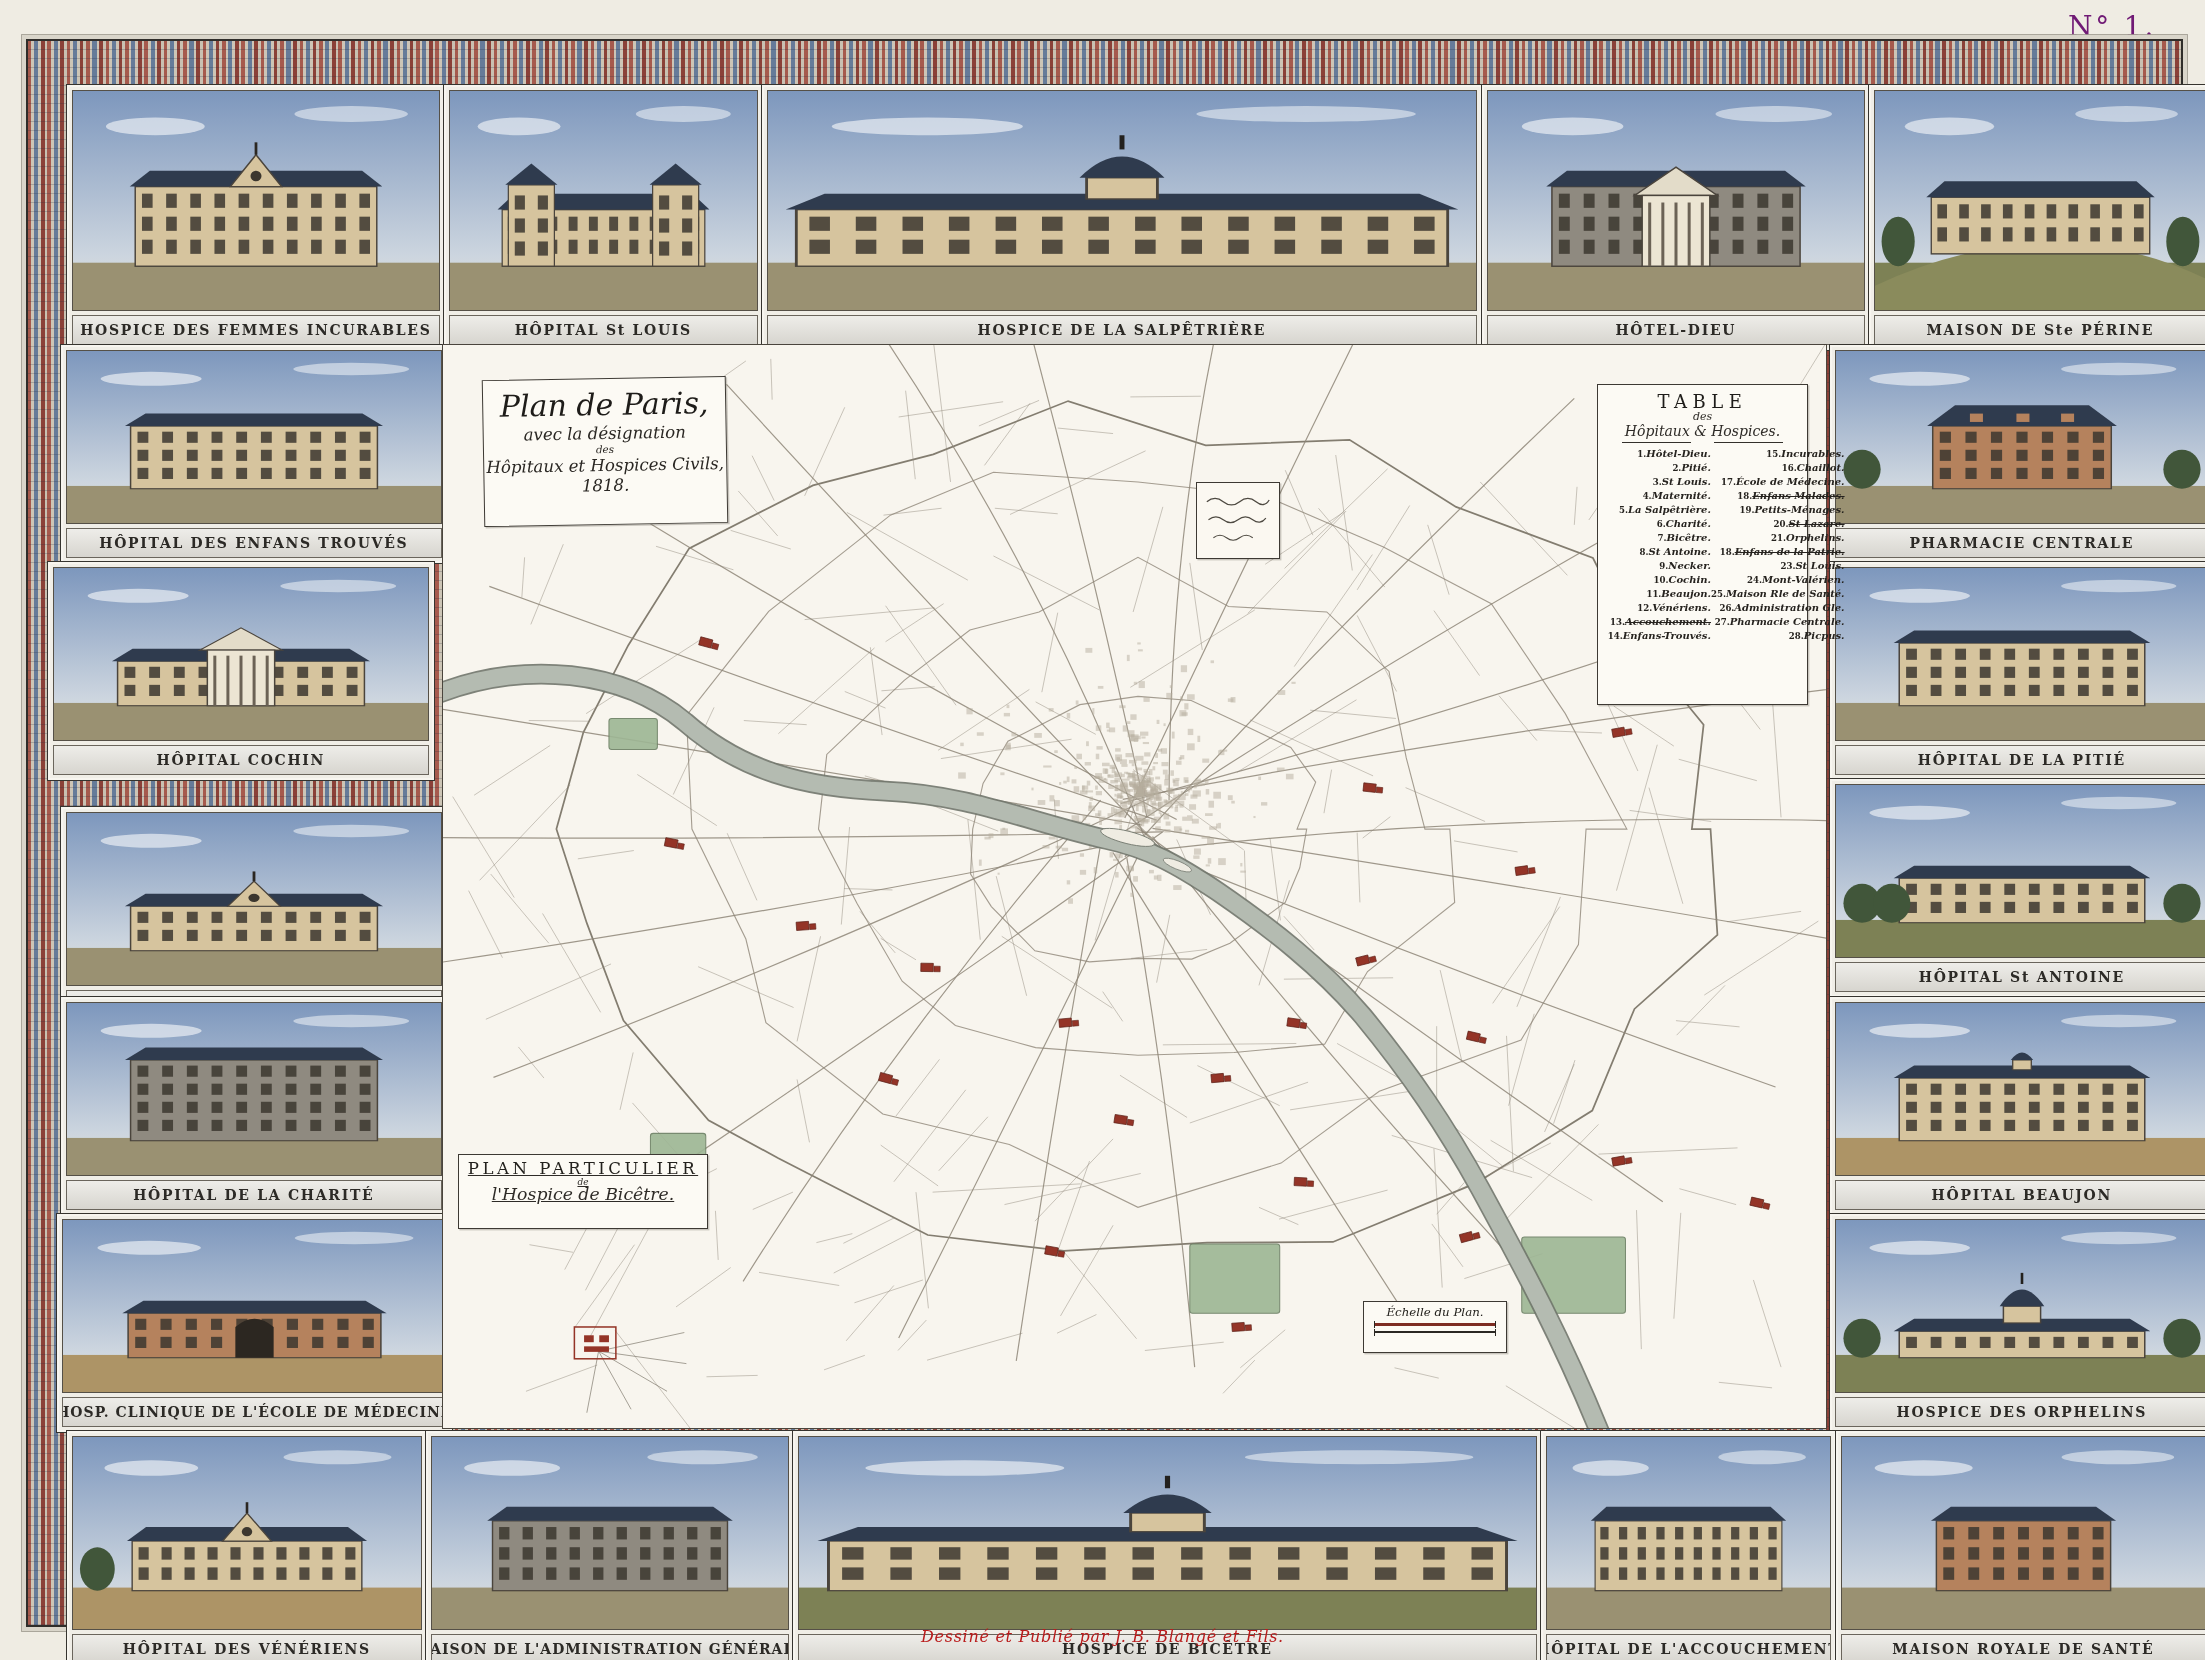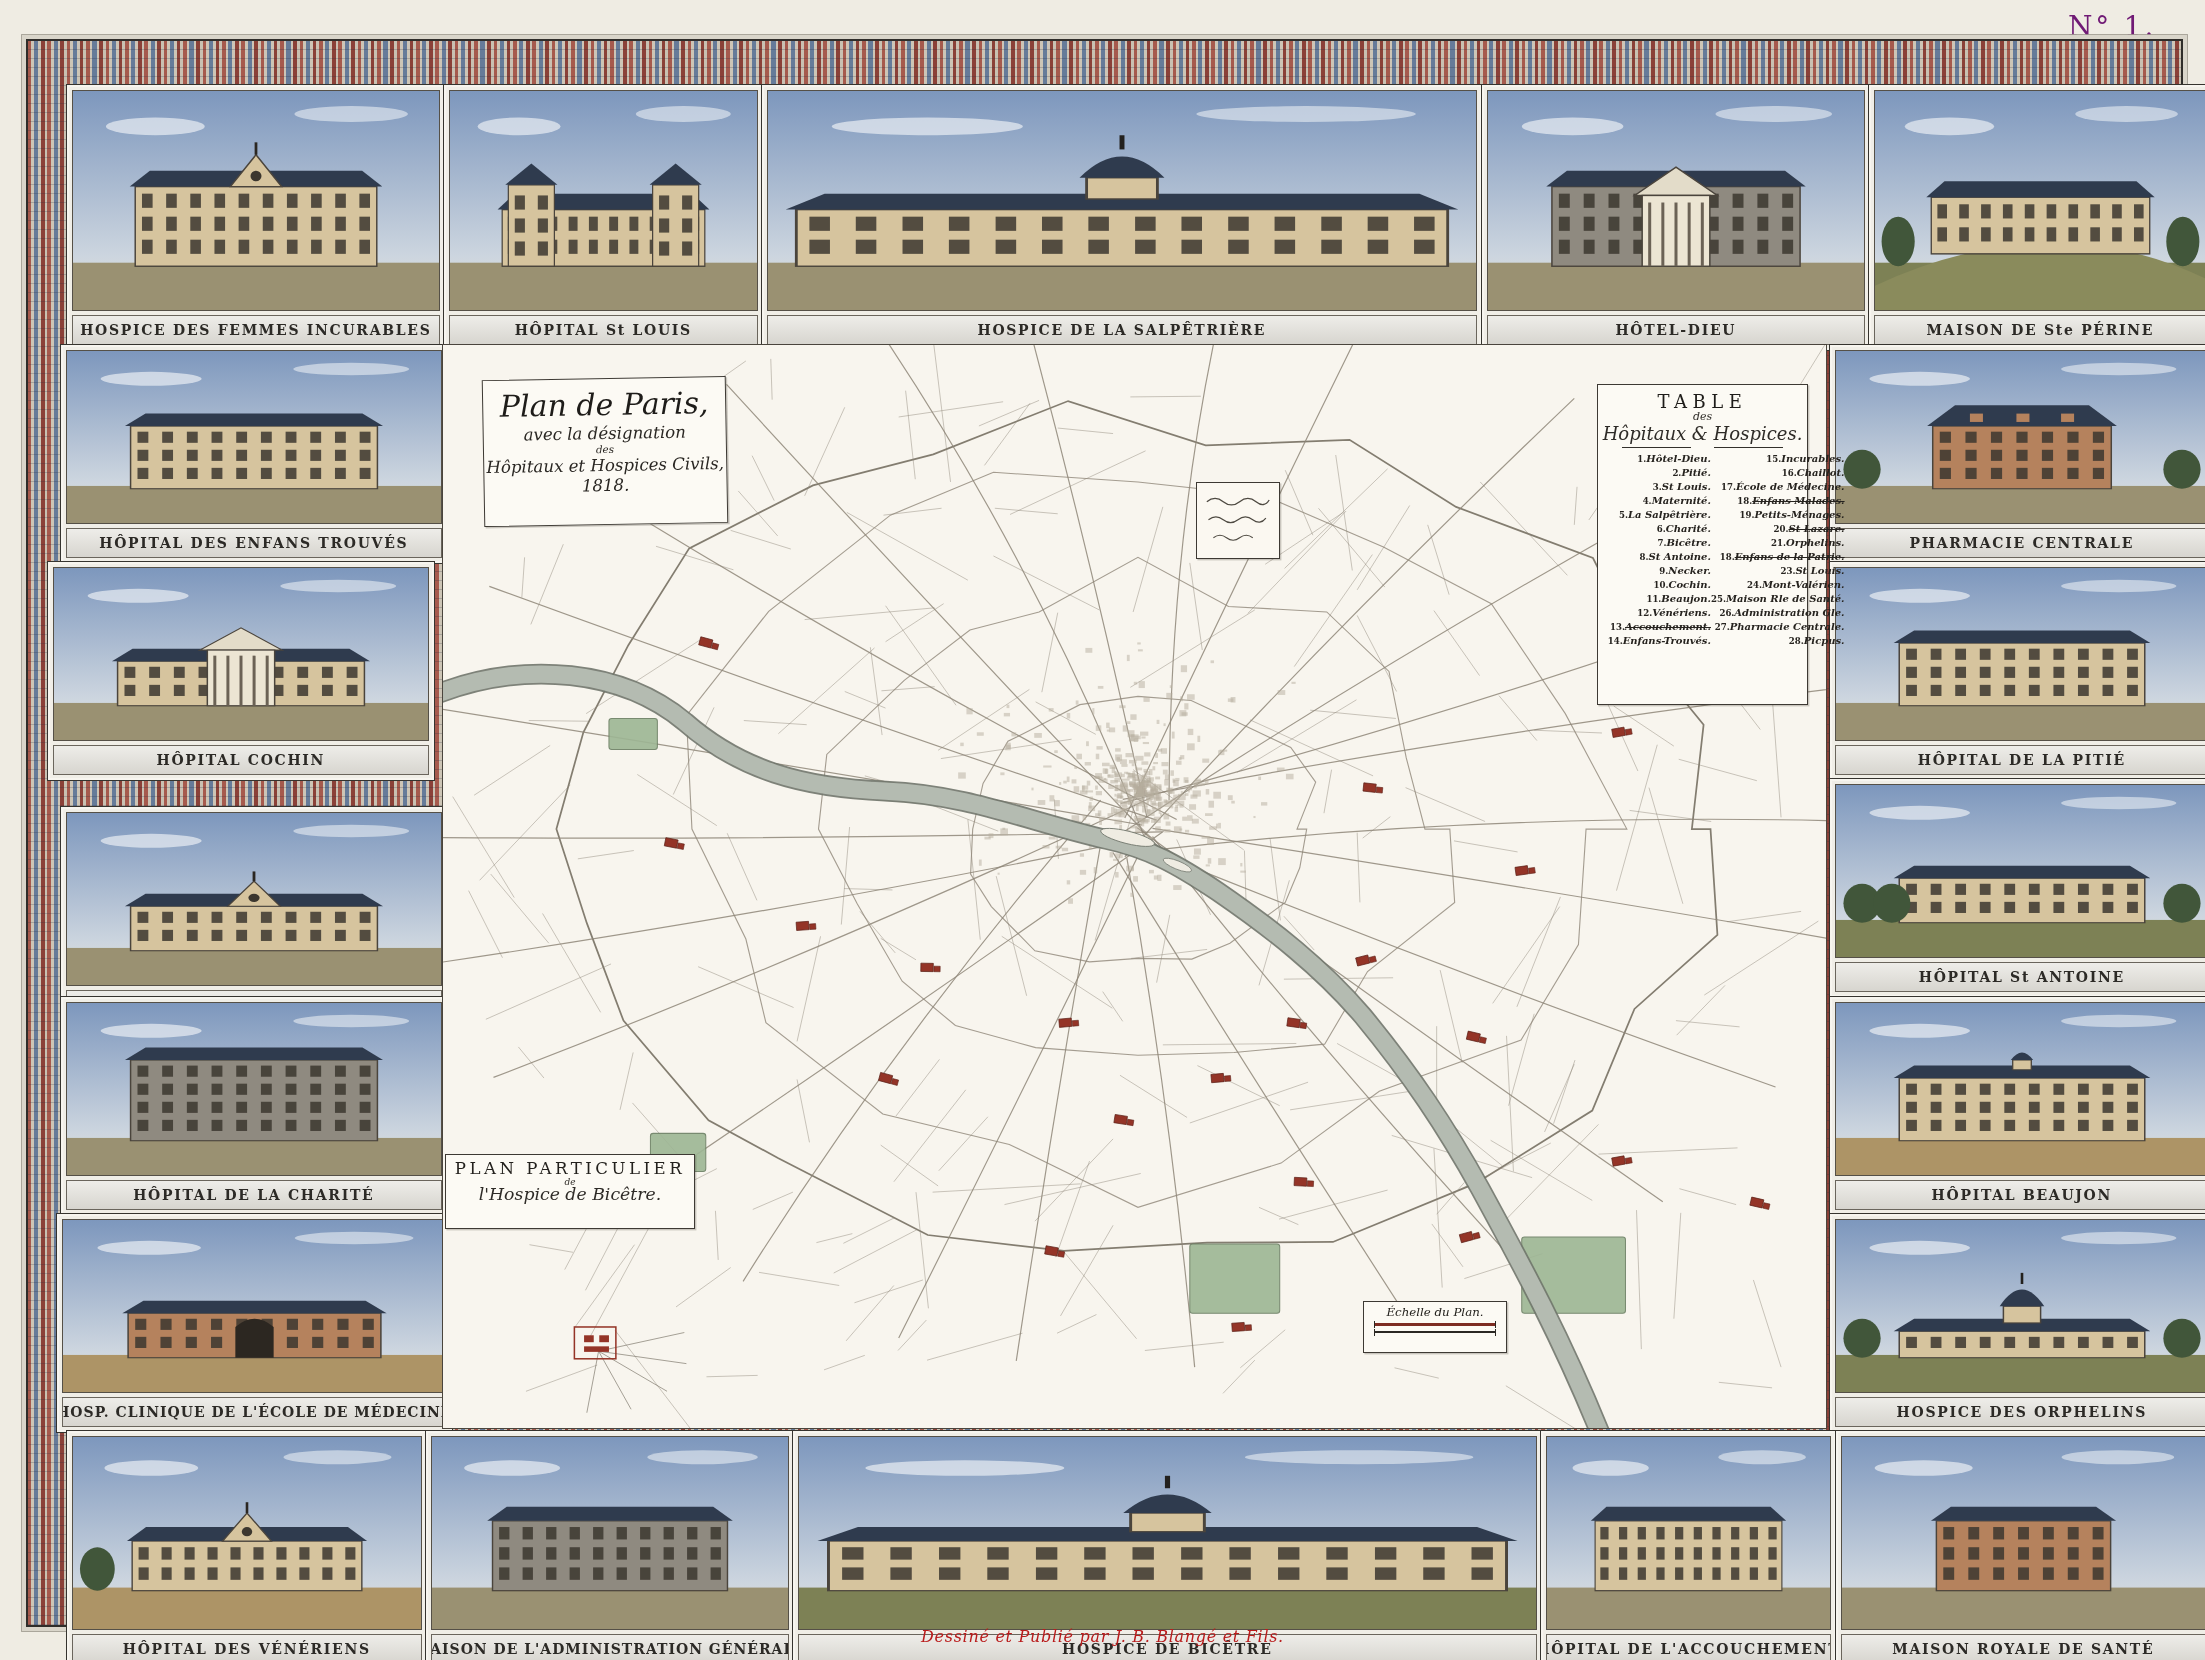--- a/index.html
+++ b/index.html
@@ -29,29 +29,29 @@
   .map{position:absolute;left:414px;top:303px;width:1383px;height:1083px;background:#f8f5ee;border:1.4px solid #4a453d;}
   .map > svg{position:absolute;inset:0;width:100%;height:100%;}
   .cartouche{position:absolute;background:#fcfaf4;border:1px solid #3d3933;box-shadow:1.4px 1.4px 0 rgba(60,55,45,.25);}
   .title-cartouche{left:40px;top:33px;width:242px;height:137px;text-align:center;padding-top:8.3px;transform:rotate(-1deg);}
   .title-cartouche .t1{font-size:30px;font-style:italic;color:#1e1c19;}
   .title-cartouche .t2{font-size:16.6px;font-style:italic;margin-top:1.4px;color:#2a2723;}
   .title-cartouche .t3{font-size:10.4px;font-style:italic;color:#2a2723;}
   .table-cartouche{left:1154px;top:39px;width:209px;height:313px;text-align:center;padding-top:5.5px;}
   .table-cartouche .th1{font-size:18px;letter-spacing:5.5px;color:#1e1c19;}
   .table-cartouche .th2{font-size:11px;font-style:italic;margin-top:-1.4px;}
-  .table-cartouche .th3{font-size:18px;font-style:italic;}
+  .table-cartouche .th3{font-size:14px;font-style:italic;}
   .table-cartouche .rules{display:flex;justify-content:space-around;margin:2.8px 12.5px 4.2px 12.5px;}
   .table-cartouche .rule{display:inline-block;width:69px;height:1.4px;background:#33302b;}
   .tcols{display:flex;text-align:right;padding:0 7px 0 9.7px;font-weight:bold;}
   .tcol{flex:1;}
   .trow{font-size:10px;font-style:italic;line-height:14px;white-space:nowrap;overflow:hidden;color:#26231f;}
   .trow .tn{display:inline-block;width:15px;font-style:normal;font-size:8.6px;}
   .trow .struck{text-decoration:line-through;}
-  .inset-cartouche{left:2px;top:809px;width:248px;height:69px;text-align:center;padding-top:4.2px;}
+  .inset-cartouche{left:15px;top:809px;width:248px;height:69px;text-align:center;padding-top:4.2px;text-decoration:underline;}
   .inset-cartouche .i1{font-size:16.6px;letter-spacing:3.5px;color:#23211d;}
   .inset-cartouche .i2{font-size:9px;font-style:italic;margin-top:-1.4px;}
   .inset-cartouche .i3{font-size:17.3px;font-style:italic;margin-top:-2.8px;}
   .scale-cartouche{left:920px;top:956px;width:142px;height:47px;text-align:center;padding-top:2.8px;}
   .scale-cartouche .s1{font-size:11.8px;font-style:italic;color:#23211d;}
   .sbar{position:relative;height:3.5px;margin:4.2px 9.7px 0 9.7px;}
   .sbar-red{background:#7d2c22;}
   .sbar-black{background:#2b2823;height:2.1px;}
   .sbar:before,.sbar:after{content:"";position:absolute;top:-2.1px;width:1.4px;height:7.6px;background:#2b2823;}
   .sbar:before{left:0;} .sbar:after{right:0;}

